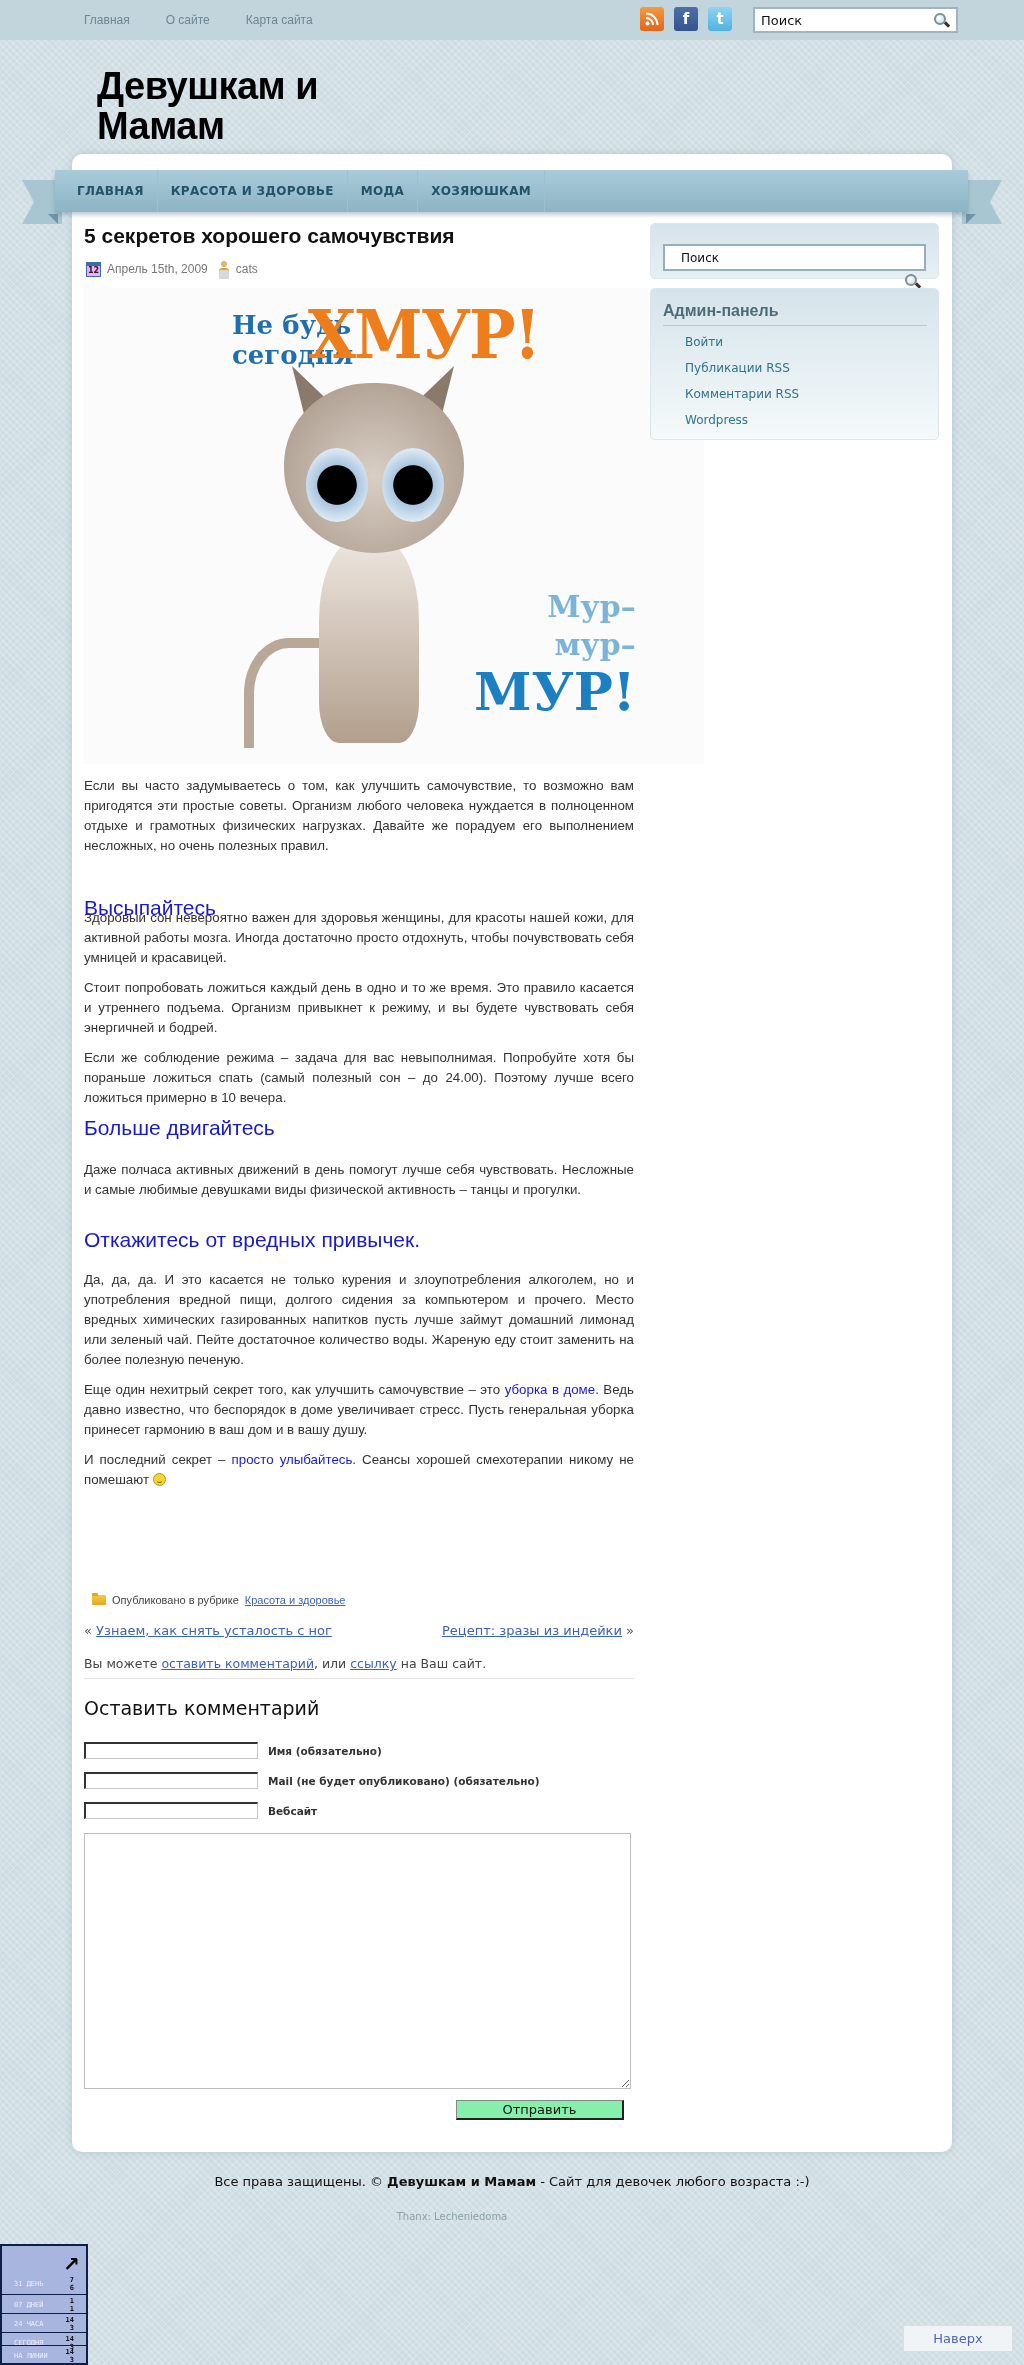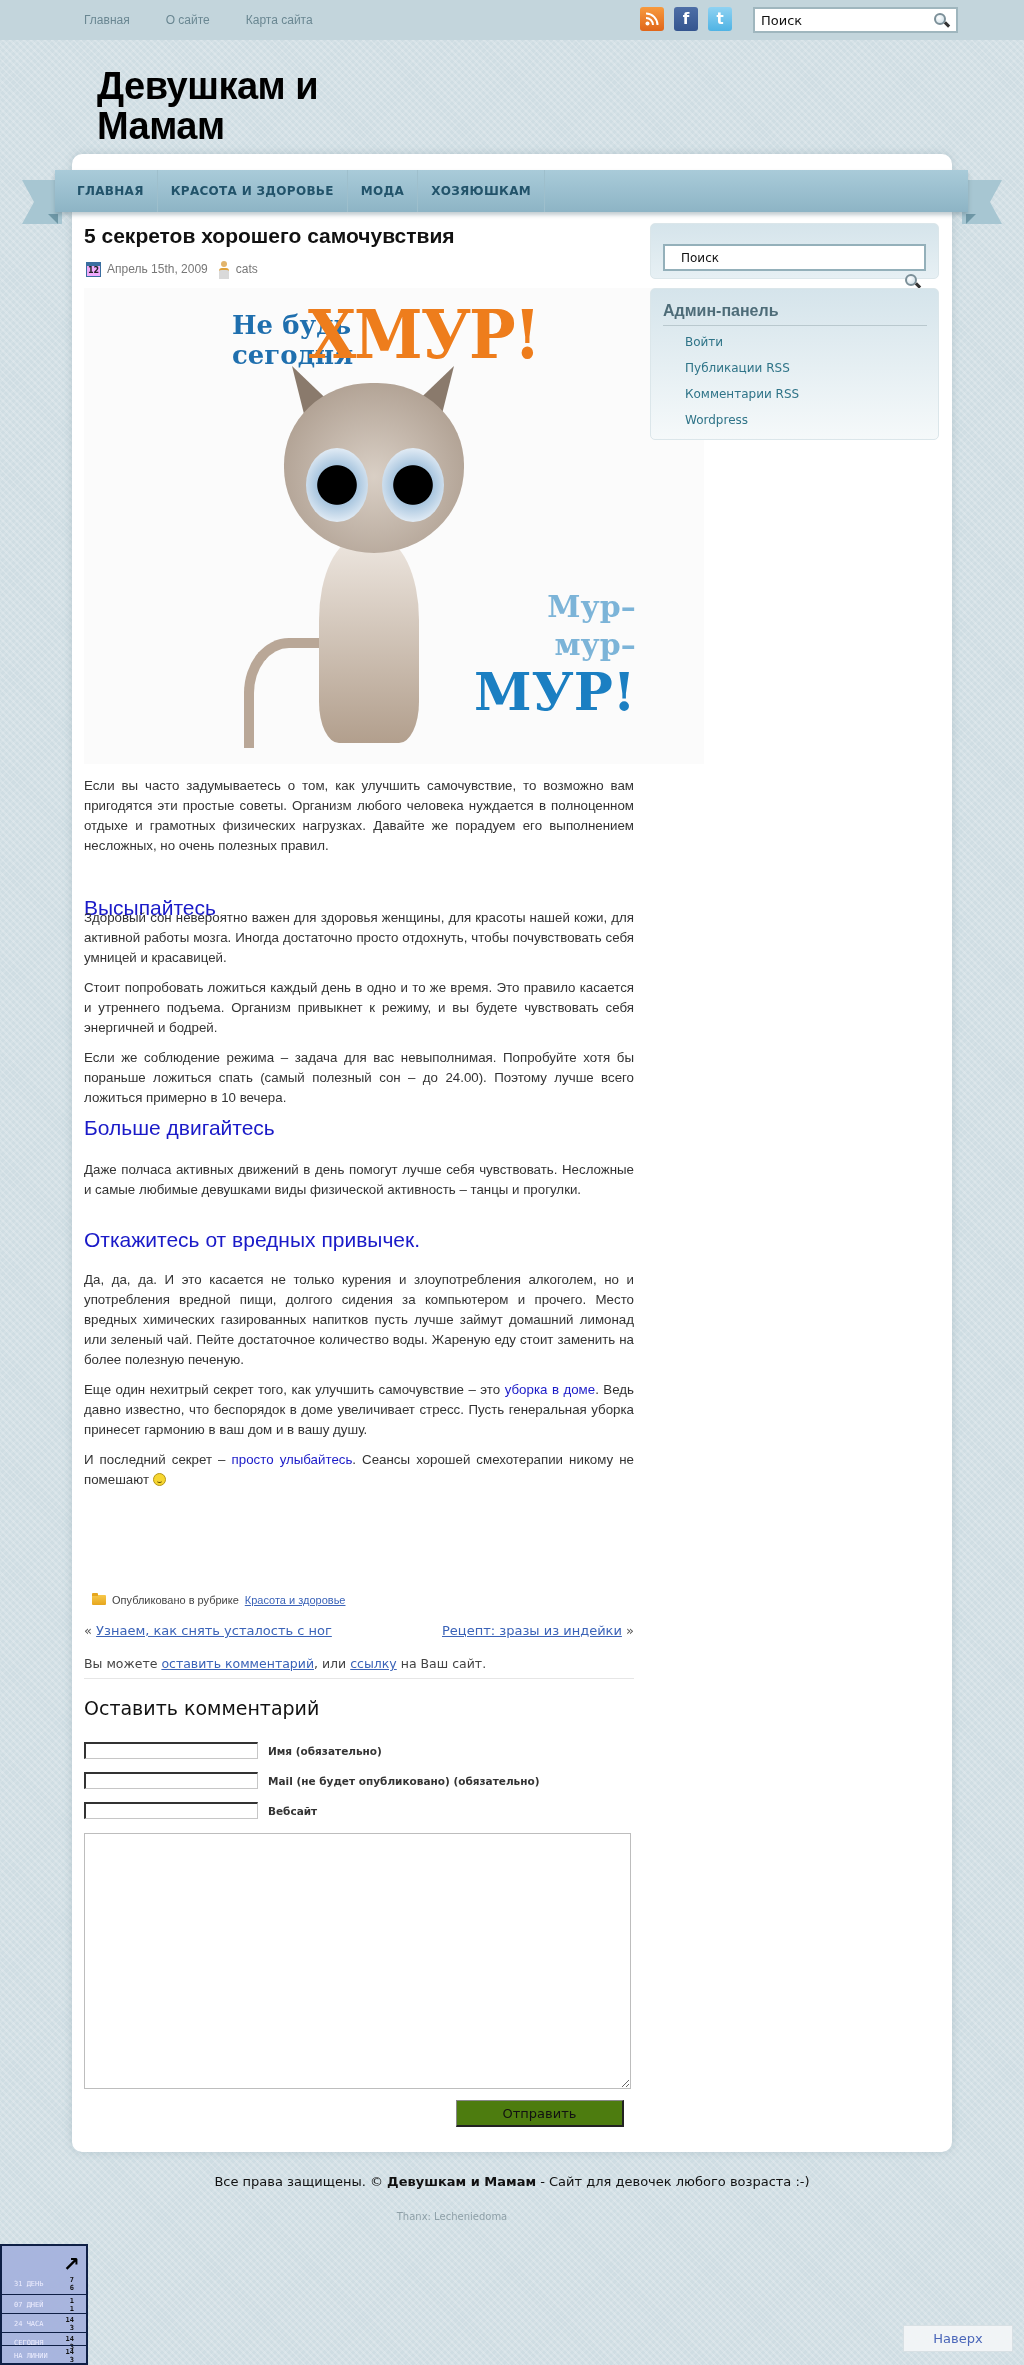--- a/index.html
+++ b/index.html
@@ -141,22 +141,22 @@
   .field input {
     width: 174px; height: 17px; border: 1px solid #c6c6c6; border-top: 2px solid #333; border-left: 2px solid #333;
     background: #fff; font: 12px "DejaVu Sans", sans-serif;
   }
   .field label { font: bold 10.5px "DejaVu Sans", sans-serif; color: #333; }
   .comment-box {
     position: absolute; left: 84px; top: 1833px; width: 547px; height: 256px;
     border: 1px solid #bdbdbd; background: #fff; resize: both; font: 12px "DejaVu Sans", sans-serif;
   }
   .submit-btn {
-    position: absolute; left: 456px; top: 2100px; width: 168px; height: 27px;
-    background: #4d7c0f; border: 1px solid #888; border-right: 2px solid #222; border-bottom: 2px solid #222;
+    position: absolute; left: 456px; top: 2100px; width: 168px; height: 20px;
+    background: #86efac; border: 1px solid #888; border-right: 2px solid #222; border-bottom: 2px solid #222;
     font: 13px "DejaVu Sans", sans-serif; color: #111;
   }
 
   
   .side-search-box {
     position: absolute; left: 650px; top: 223px; width: 289px; height: 56px;
     background: linear-gradient(#d5e4eb, #e7f0f4); border-radius: 5px; border: 1px solid #dbe6ea;
   }
   .side-search {
     position: absolute; left: 663px; top: 244px; width: 263px; height: 27px;

